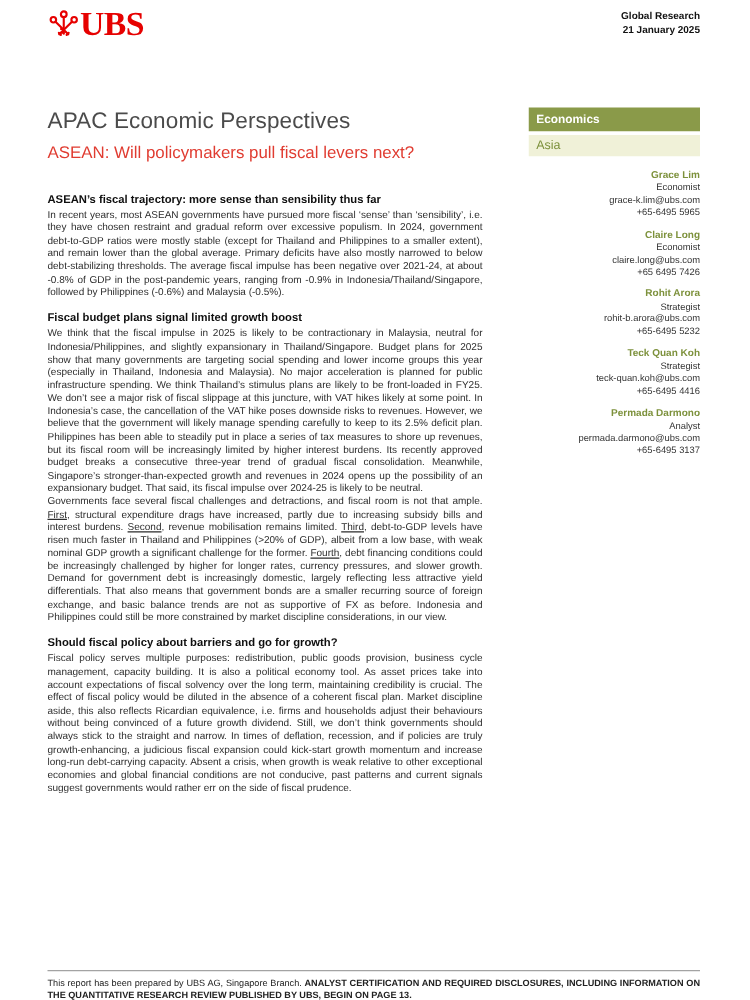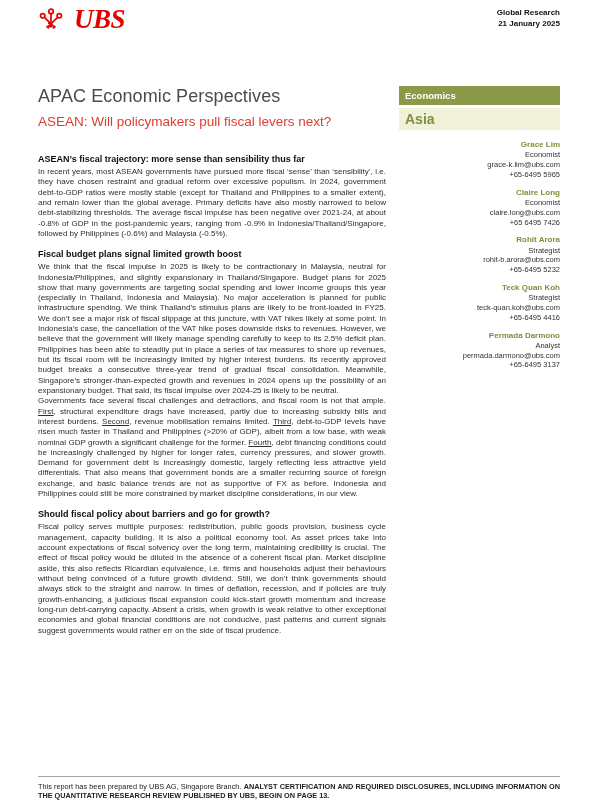--- a/index.html
+++ b/index.html
@@ -10,40 +10,40 @@
     --pale-olive:#f0f1d8;
     --body-text:#2d2d2d;
   }
   html,body{margin:0;padding:0;background:#fff;}
   .page{
     position:relative;width:600px;height:800px;background:#ffffff;
     font-family:"Liberation Sans", sans-serif;overflow:hidden;
   }
   
   .header{position:absolute;top:6px;left:38px;right:40px;display:flex;justify-content:space-between;align-items:flex-start;}
-  .logo{display:flex;align-items:flex-start;gap:10px;font-style:italic;}
+  .logo{display:flex;align-items:flex-start;gap:0;}
   .logo svg{display:block;margin-top:1px;}
   .logo-text{font-family:"Liberation Serif", serif;font-weight:bold;font-size:27px;line-height:26px;color:var(--brand-red);letter-spacing:-0.5px;}
   .header-meta{text-align:right;font-size:8px;font-weight:bold;color:#111;line-height:1.35;padding-top:2px;}
   
-  .content{position:absolute;top:86px;left:38px;right:40px;display:flex;}
+  .content{position:absolute;top:86px;left:38px;right:40px;display:flex;gap:24px;}
   .main-col{width:348px;margin-right:13px;flex:none;}
   .sidebar{flex:1;min-width:0;}
   
   .title{font-size:18px;font-weight:400;color:#4b4b4b;margin:0;letter-spacing:0.1px;}
   .subtitle{font-size:13.5px;font-weight:400;color:var(--accent-red);margin:7px 0 0 0;}
   
   .sections{margin-top:25px;}
   .section-heading{font-size:9px;font-weight:bold;color:#0f0f0f;margin:10px 0 3px 0;}
   .sections > .section:first-child .section-heading{margin-top:0;}
   .section-body{font-size:8px;line-height:1.29;color:var(--body-text);text-align:justify;margin:0;}
   .u{text-decoration:underline;}
   
   .sector-bar{background:var(--olive);color:#ffffff;font-size:9.5px;font-weight:bold;padding:4px 6px;}
-  .region-bar{background:var(--pale-olive);color:var(--olive-text);font-size:14px;padding:3px 6px;margin-top:3px;font-weight:bold;}
+  .region-bar{background:var(--pale-olive);color:var(--olive-text);font-size:10px;padding:3px 6px;margin-top:3px;}
   .contacts{margin-top:10px;text-align:right;}
   .contact{margin-bottom:8px;font-size:7.5px;color:#333;line-height:1.3;}
   .contact-name{color:var(--olive-text);font-weight:bold;font-size:8px;}
   
   .footer{
     position:absolute;left:38px;right:40px;top:776px;border-top:1px solid #a3a3a3;
     padding-top:5px;font-size:7.3px;line-height:1.26;color:#222;text-align:justify;
   }
   .footer .bold{font-weight:bold;}
 </style>

